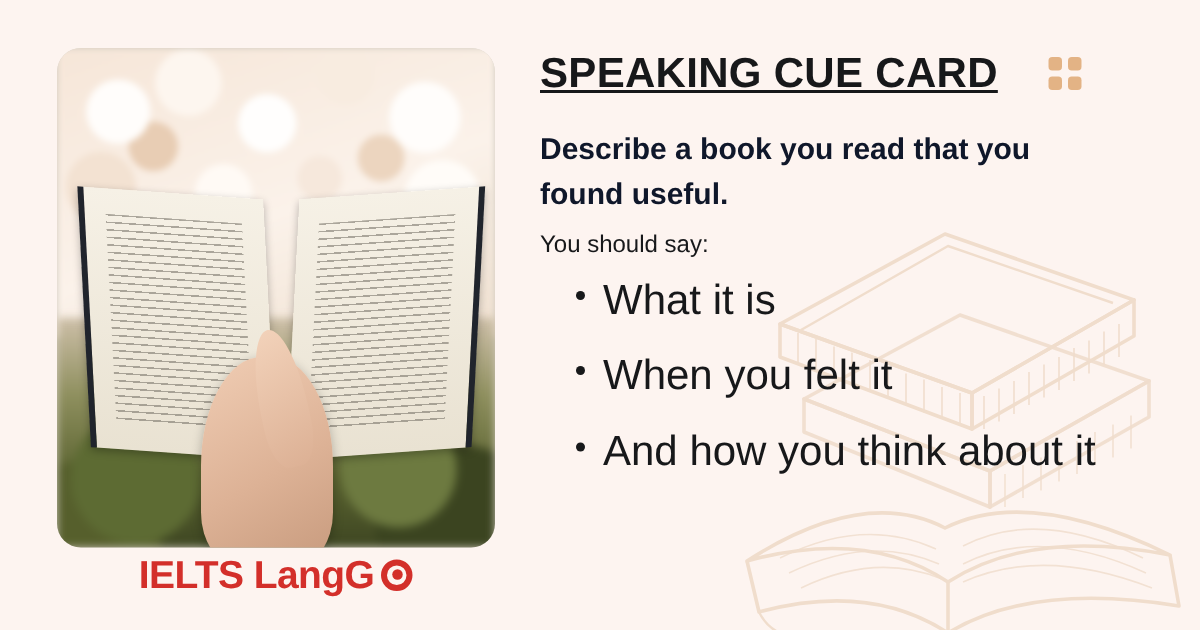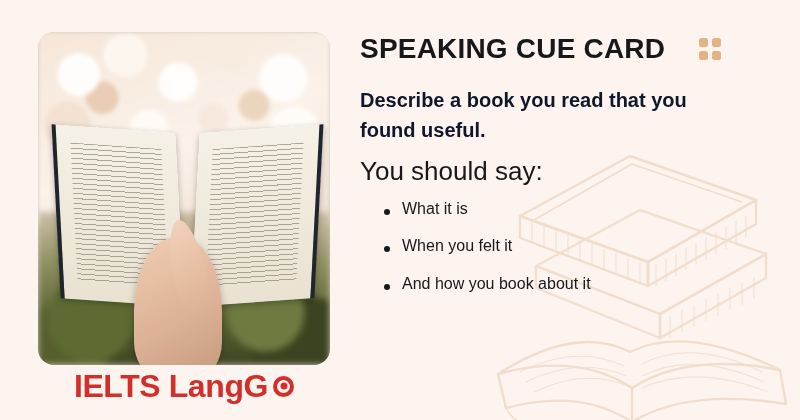--- a/index.html
+++ b/index.html
@@ -104,21 +104,21 @@
   
   .logo {
     position:absolute;
     left:38px; top:370px;
     width:292px;
     display:flex; align-items:center; justify-content:center;
     gap:7px;
     z-index:3;
   }
   .logo-text {
-    font-size:32px;
+    font-size:26px;
     font-weight:bold;
     color:#d32f2a;
     letter-spacing:-.4px;
     line-height:1;
     white-space:nowrap;
   }
   .logo-target {
     position:relative;
     width:21px; height:21px;
     border:4.5px solid #d32f2a;
@@ -148,20 +148,21 @@
     align-items:center;
     gap:34px;
   }
   .title {
     font-size:28px;
     font-weight:bold;
     color:#17181a;
     letter-spacing:.2px;
     white-space:nowrap;
     line-height:1.1;
+    text-decoration:underline;
   }
   .dots-icon {
     display:grid;
     grid-template-columns:repeat(2, 9px);
     grid-template-rows:repeat(2, 9px);
     gap:4px;
     flex:none;
   }
   .dots-icon i {
     display:block; width:9px; height:9px;
@@ -172,34 +173,34 @@
   .prompt {
     margin-top:20px;
     font-size:20px;
     font-weight:bold;
     color:#0f172a;
     line-height:1.52;
     max-width:378px;
   }
   .sub {
     margin-top:6px;
-    font-size:26px;
+    font-size:16px;
     font-weight:normal;
     color:#17181a;
     line-height:1.5;
   }
 
   .bullets {
     margin-top:9px;
     list-style:none;
   }
   .bullets li {
     position:relative;
     padding-left:42px;
-    font-size:16px;
+    font-size:28px;
     color:#17181a;
     line-height:1.1;
     margin-bottom:20px;
     white-space:nowrap;
   }
   .bullets li::before {
     content:"";
     position:absolute;
     left:24px; top:9px;
     width:6px; height:6px;
@@ -308,17 +309,17 @@
         <i></i>
       </div>
     </div>
 
     <div class="prompt">Describe a book you read that you found useful.</div>
     <div class="sub">You should say:</div>
 
     <ul class="bullets">
       <li>What it is</li>
       <li>When you felt it</li>
-      <li>And how you book about it</li>
+      <li>And how you think about it</li>
     </ul>
 
   </div>
 </div>
 
 </body></html>

